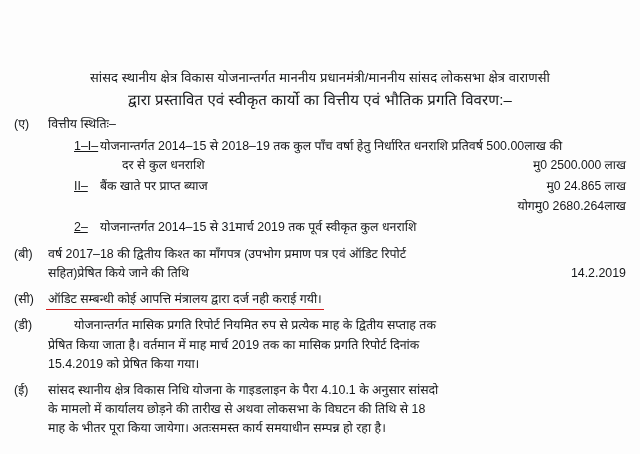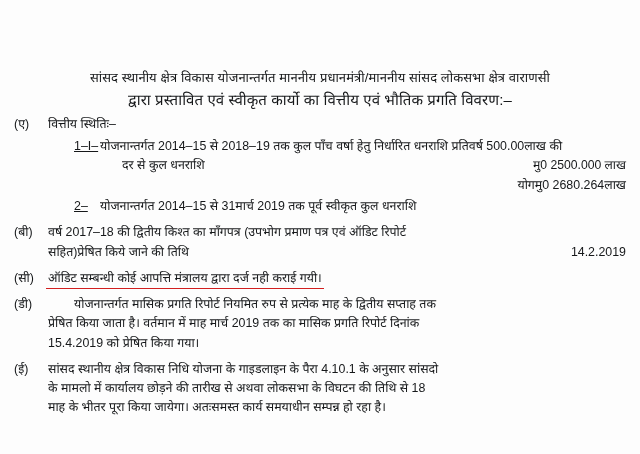--- a/index.html
+++ b/index.html
@@ -140,20 +140,27 @@
           <div class="sub">
             <div class="lbl">1–I–</div>
             <div class="cnt">योजनान्तर्गत 2014–15 से 2018–19 तक कुल पाँच वर्षा हेतु निर्धारित धनराशि प्रतिवर्ष 500.00लाख की</div>
           </div>
 
           <div class="row indent-2">
             <div class="txt">दर से कुल धनराशि</div>
             <div class="amt mono-num">मु0 2500.000 लाख</div>
           </div>
 
+          <div class="sub">
+            <div class="lbl">II–</div>
+            <div class="cnt row">
+              <div class="txt">बैंक खाते पर प्राप्त ब्याज</div>
+              <div class="amt mono-num">मु0    24.865 लाख</div>
+            </div>
+          </div>
 
 
           <div class="yog-row">
             <div class="yog-label">योग</div>
             <div class="amt mono-num">मु0 2680.264लाख</div>
           </div>
 
           <div class="sub">
             <div class="lbl">2–</div>
             <div class="cnt row">

